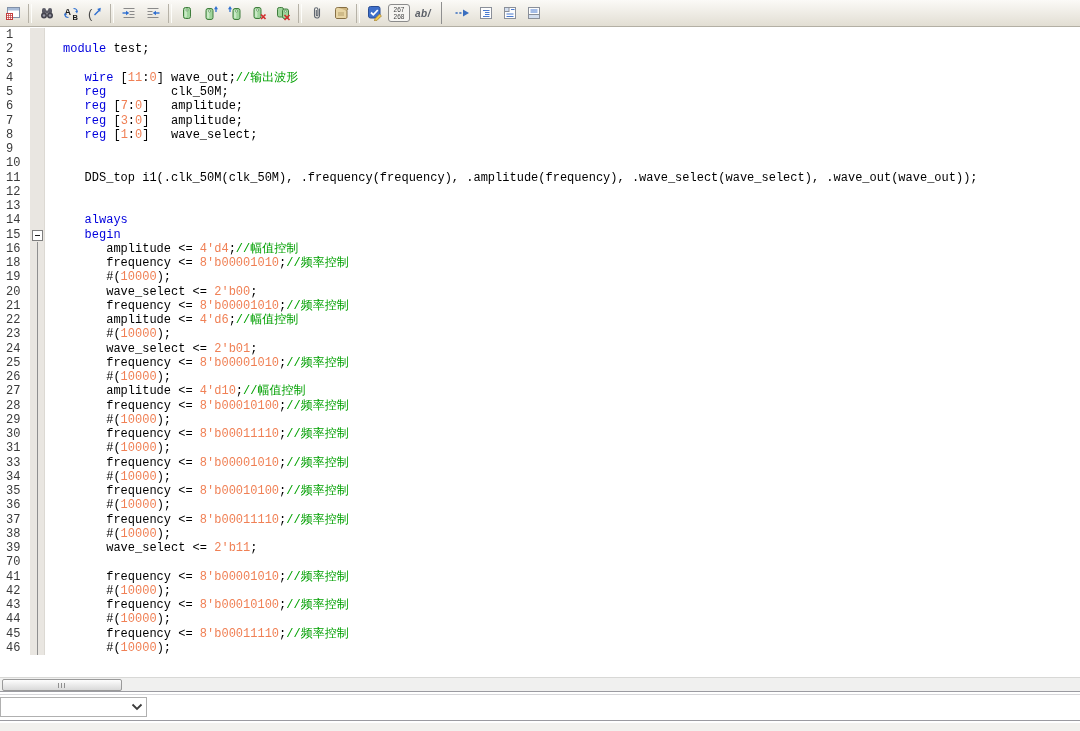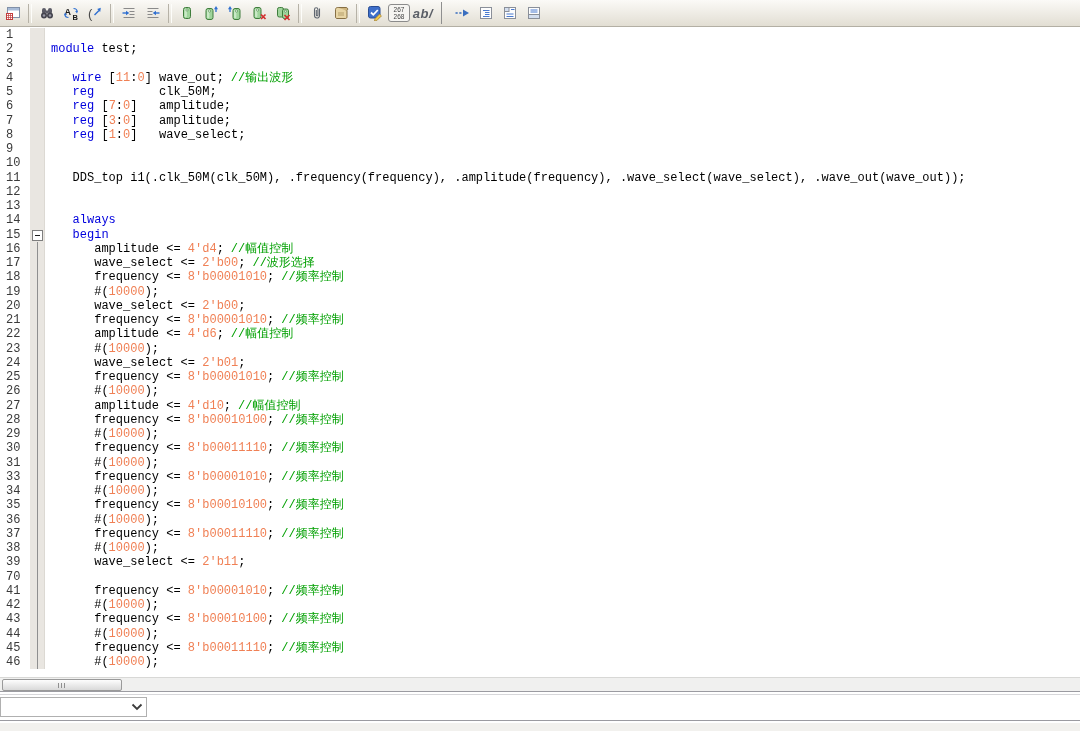--- a/index.html
+++ b/index.html
@@ -10,36 +10,36 @@
   .toolbar{height:26px;background:linear-gradient(#fbfaf7,#e2ded3);border-bottom:1px solid #b3afa4;
            display:flex;align-items:center;padding:0 1px;flex:0 0 auto;}
   .tb-btn{width:24px;height:22px;display:flex;align-items:center;justify-content:center;flex:0 0 auto;border-radius:2px;}
   .ticon{width:16px;height:16px;display:block;}
   .ticon svg{display:block;}
   .tb-sep{width:2px;height:19px;border-left:1px solid #b6b2a7;border-right:1px solid #fdfdfa;margin:0 3px;flex:0 0 auto;}
   .tb-sep.tall{height:22px;border-right:none;border-left:1px solid #8f8f8f;margin:0 6px;}
   .lnbox{display:flex;flex-direction:column;align-items:center;justify-content:center;border:1px solid #8b8b8b;
          border-radius:3px;background:#f6f5f2;padding:0 2px;line-height:7px;font-size:6.5px;color:#444;
          font-family:"Liberation Sans",sans-serif;height:16px;min-width:16px;}
-  .abw{font-size:13px;font-style:italic;color:#5a5e66;font-weight:bold;letter-spacing:.5px;}
+  .abw{font-size:10px;font-style:italic;color:#5a5e66;font-weight:bold;letter-spacing:.5px;}
 
   
   .editor{height:650px;background:#fff;overflow:hidden;position:relative;flex:0 0 auto;
           font-family:"Liberation Mono","DejaVu Sans Mono",monospace;font-size:12px;}
   .code-lines{position:absolute;left:0;top:1px;right:0;}
   .code-line{display:flex;height:14.25px;line-height:14.25px;white-space:pre;}
   .ln{width:30px;flex:0 0 auto;padding-left:6px;box-sizing:border-box;color:var(--lnc,#3a3a3a);}
   .fold{width:15px;flex:0 0 auto;position:relative;background:#e9e6e1;border-right:1px solid #dcd9d3;box-sizing:border-box;}
   .fold.fline::before{content:"";position:absolute;left:7px;top:0;bottom:0;width:1px;background:#8f8f8f;}
   .fbox{position:absolute;left:2px;top:2px;width:9px;height:9px;background:#fff;border:1px solid #7e7e7e;box-sizing:content-box;}
   .fbox::after{content:"";position:absolute;left:2px;right:2px;top:4px;height:1px;background:#1c1c1c;}
-  .txt{padding-left:6px;}
+  .txt{padding-left:18px;}
   .tk-k{color:var(--kw,#0000dd);}
   .tk-n{color:var(--num,#f08055);}
-  .tk-c{color:var(--com,#00a000);margin-left:7px;}
+  .tk-c{color:var(--com,#00a000);}
   .tk-p{color:var(--pln,#000);}
 
   
   .hscroll{height:14px;background:#f0f0ef;border-top:1px solid #d8d8d6;position:relative;flex:0 0 auto;box-sizing:border-box;}
   .hthumb{position:absolute;left:2px;top:1px;width:118px;height:10px;border:1px solid #9a9a9a;border-radius:2px;
           background:linear-gradient(#fdfdfd,#d9d9d9);display:flex;align-items:center;justify-content:center;}
   .grip{width:8px;height:5px;background:repeating-linear-gradient(90deg,#8f8f8f 0 1px,transparent 1px 3px);}
 
   
   .sep1{height:4px;background:#fff;border-top:1px solid #9b9ba1;border-bottom:1px solid #d7d7da;box-sizing:border-box;flex:0 0 auto;}
@@ -256,21 +256,20 @@
         <div class="code-line"><span class="ln">7</span><span class="fold"></span><span class="txt"><span class="tk-p">   </span><span class="tk-k">reg</span><span class="tk-p"> [</span><span class="tk-n">3</span><span class="tk-p">:</span><span class="tk-n">0</span><span class="tk-p">]   amplitude;</span></span></div>
         <div class="code-line"><span class="ln">8</span><span class="fold"></span><span class="txt"><span class="tk-p">   </span><span class="tk-k">reg</span><span class="tk-p"> [</span><span class="tk-n">1</span><span class="tk-p">:</span><span class="tk-n">0</span><span class="tk-p">]   wave_select;</span></span></div>
         <div class="code-line"><span class="ln">9</span><span class="fold"></span><span class="txt"></span></div>
         <div class="code-line"><span class="ln">10</span><span class="fold"></span><span class="txt"></span></div>
         <div class="code-line"><span class="ln">11</span><span class="fold"></span><span class="txt"><span class="tk-p">   DDS_top i1(.clk_50M(clk_50M), .frequency(frequency), .amplitude(frequency), .wave_select(wave_select), .wave_out(wave_out));</span></span></div>
         <div class="code-line"><span class="ln">12</span><span class="fold"></span><span class="txt"></span></div>
         <div class="code-line"><span class="ln">13</span><span class="fold"></span><span class="txt"></span></div>
         <div class="code-line"><span class="ln">14</span><span class="fold"></span><span class="txt"><span class="tk-p">   </span><span class="tk-k">always</span></span></div>
         <div class="code-line"><span class="ln">15</span><span class="fold"><span class="fbox"></span></span><span class="txt"><span class="tk-p">   </span><span class="tk-k">begin</span></span></div>
         <div class="code-line"><span class="ln">16</span><span class="fold fline"></span><span class="txt"><span class="tk-p">      amplitude &lt;= </span><span class="tk-n">4'd4</span><span class="tk-p">;</span><span class="tk-c">//幅值控制</span></span></div>
-        <div class="code-line"><span class="ln">17</span><span class="fold fline"></span><span class="txt"><span class="tk-p">      wave_select &lt;= </span><span class="tk-n">2'b00</span><span class="tk-p">;</span><span class="tk-c">//波形选择</span></span></div>
         <div class="code-line"><span class="ln">18</span><span class="fold fline"></span><span class="txt"><span class="tk-p">      frequency &lt;= </span><span class="tk-n">8'b00001010</span><span class="tk-p">;</span><span class="tk-c">//频率控制</span></span></div>
         <div class="code-line"><span class="ln">19</span><span class="fold fline"></span><span class="txt"><span class="tk-p">      #(</span><span class="tk-n">10000</span><span class="tk-p">);</span></span></div>
         <div class="code-line"><span class="ln">20</span><span class="fold fline"></span><span class="txt"><span class="tk-p">      wave_select &lt;= </span><span class="tk-n">2'b00</span><span class="tk-p">;</span></span></div>
         <div class="code-line"><span class="ln">21</span><span class="fold fline"></span><span class="txt"><span class="tk-p">      frequency &lt;= </span><span class="tk-n">8'b00001010</span><span class="tk-p">;</span><span class="tk-c">//频率控制</span></span></div>
         <div class="code-line"><span class="ln">22</span><span class="fold fline"></span><span class="txt"><span class="tk-p">      amplitude &lt;= </span><span class="tk-n">4'd6</span><span class="tk-p">;</span><span class="tk-c">//幅值控制</span></span></div>
         <div class="code-line"><span class="ln">23</span><span class="fold fline"></span><span class="txt"><span class="tk-p">      #(</span><span class="tk-n">10000</span><span class="tk-p">);</span></span></div>
         <div class="code-line"><span class="ln">24</span><span class="fold fline"></span><span class="txt"><span class="tk-p">      wave_select &lt;= </span><span class="tk-n">2'b01</span><span class="tk-p">;</span></span></div>
         <div class="code-line"><span class="ln">25</span><span class="fold fline"></span><span class="txt"><span class="tk-p">      frequency &lt;= </span><span class="tk-n">8'b00001010</span><span class="tk-p">;</span><span class="tk-c">//频率控制</span></span></div>
         <div class="code-line"><span class="ln">26</span><span class="fold fline"></span><span class="txt"><span class="tk-p">      #(</span><span class="tk-n">10000</span><span class="tk-p">);</span></span></div>
         <div class="code-line"><span class="ln">27</span><span class="fold fline"></span><span class="txt"><span class="tk-p">      amplitude &lt;= </span><span class="tk-n">4'd10</span><span class="tk-p">;</span><span class="tk-c">//幅值控制</span></span></div>

